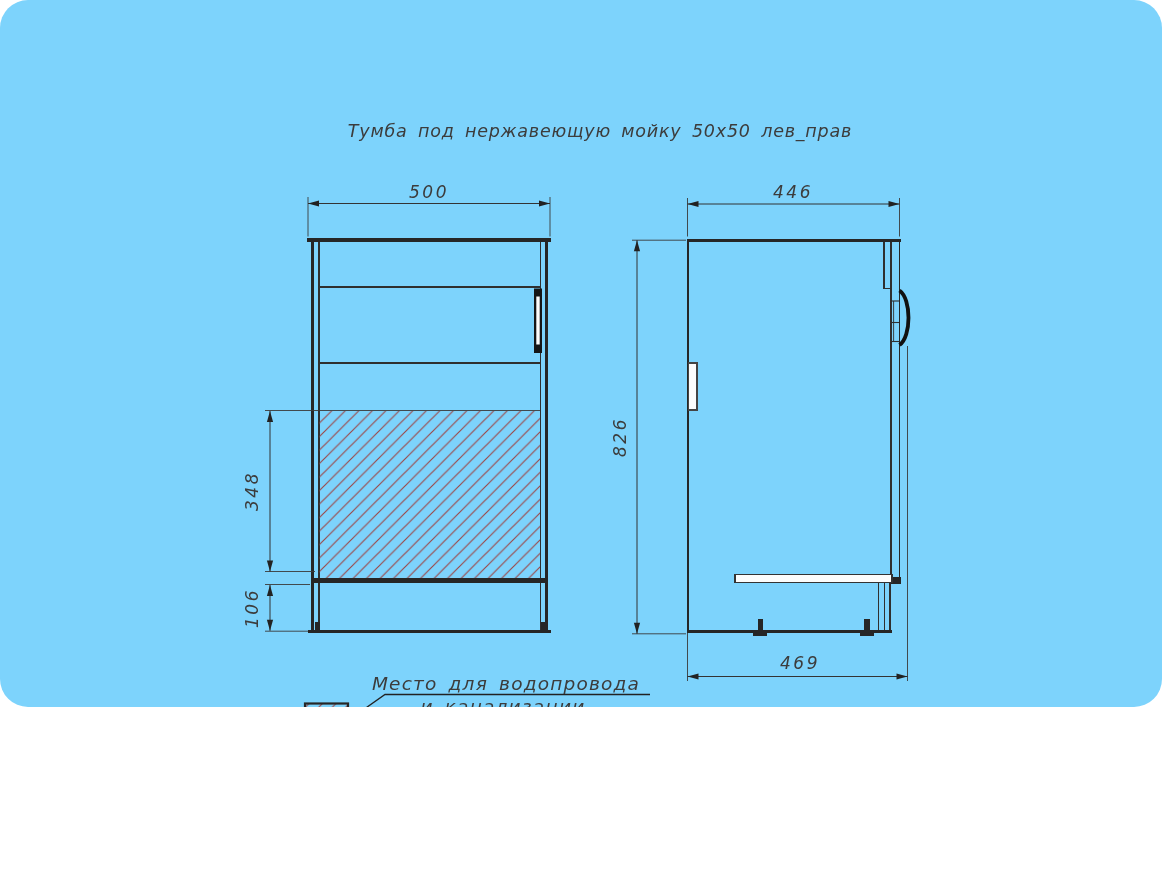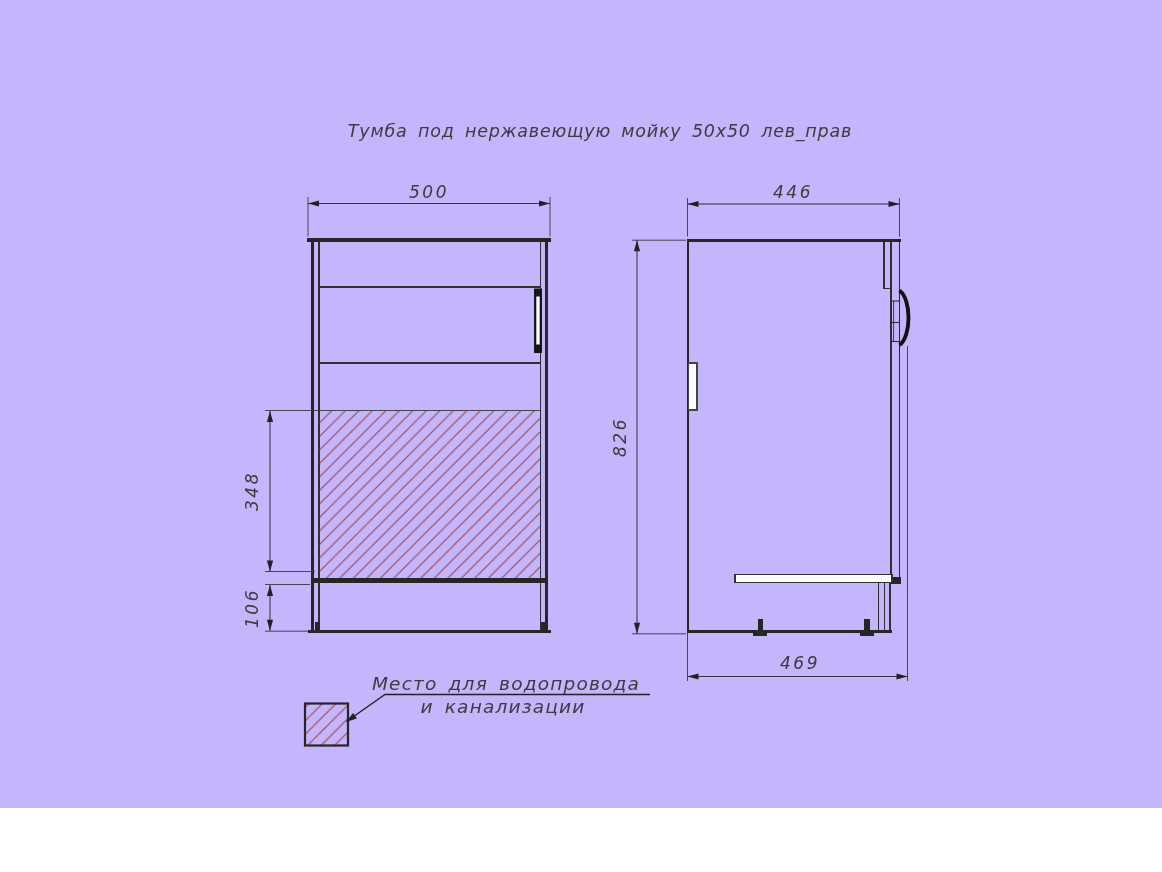--- a/index.html
+++ b/index.html
@@ -1,21 +1,22 @@
 <!DOCTYPE html>
 <html><head>
 <meta charset="utf-8">
 <style>
   html,body{margin:0;padding:0;background:#ffffff;}
   .page{
     position:relative;
-    width:1162px;height:808px;
-    background:#c4b5fd;
+    width:1162px;height:707px;
+    background:#7dd3fc;
     overflow:hidden;
     font-family:"DejaVu Sans",sans-serif;
+    border-radius:28px;
   }
   svg text{
     font-family:"DejaVu Sans",sans-serif;
     font-style:italic;
     fill:#3c3c3c;
   }
   .title-text{font-size:17.5px;letter-spacing:0.8px;word-spacing:4px;}
   .dim-text{font-size:17px;letter-spacing:2.5px;}
   .legend-text{font-size:18.5px;letter-spacing:1.2px;word-spacing:4px;}
   .thin{stroke:#2f2f2f;stroke-width:1.1;fill:none;}

